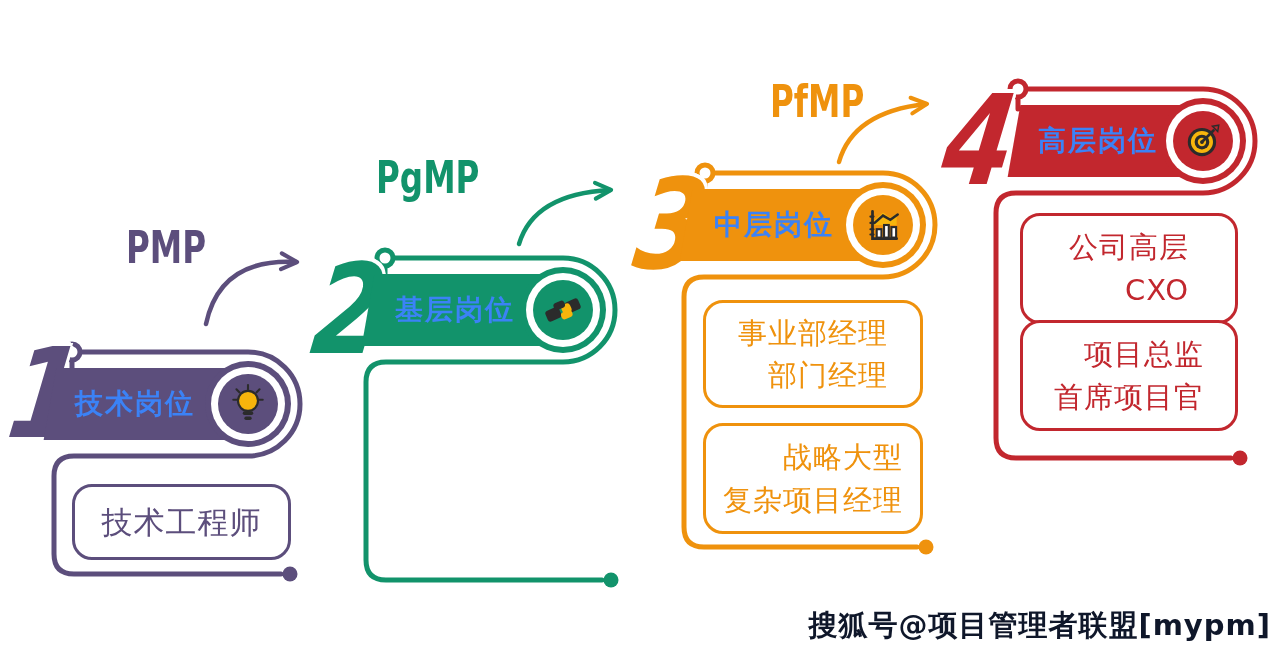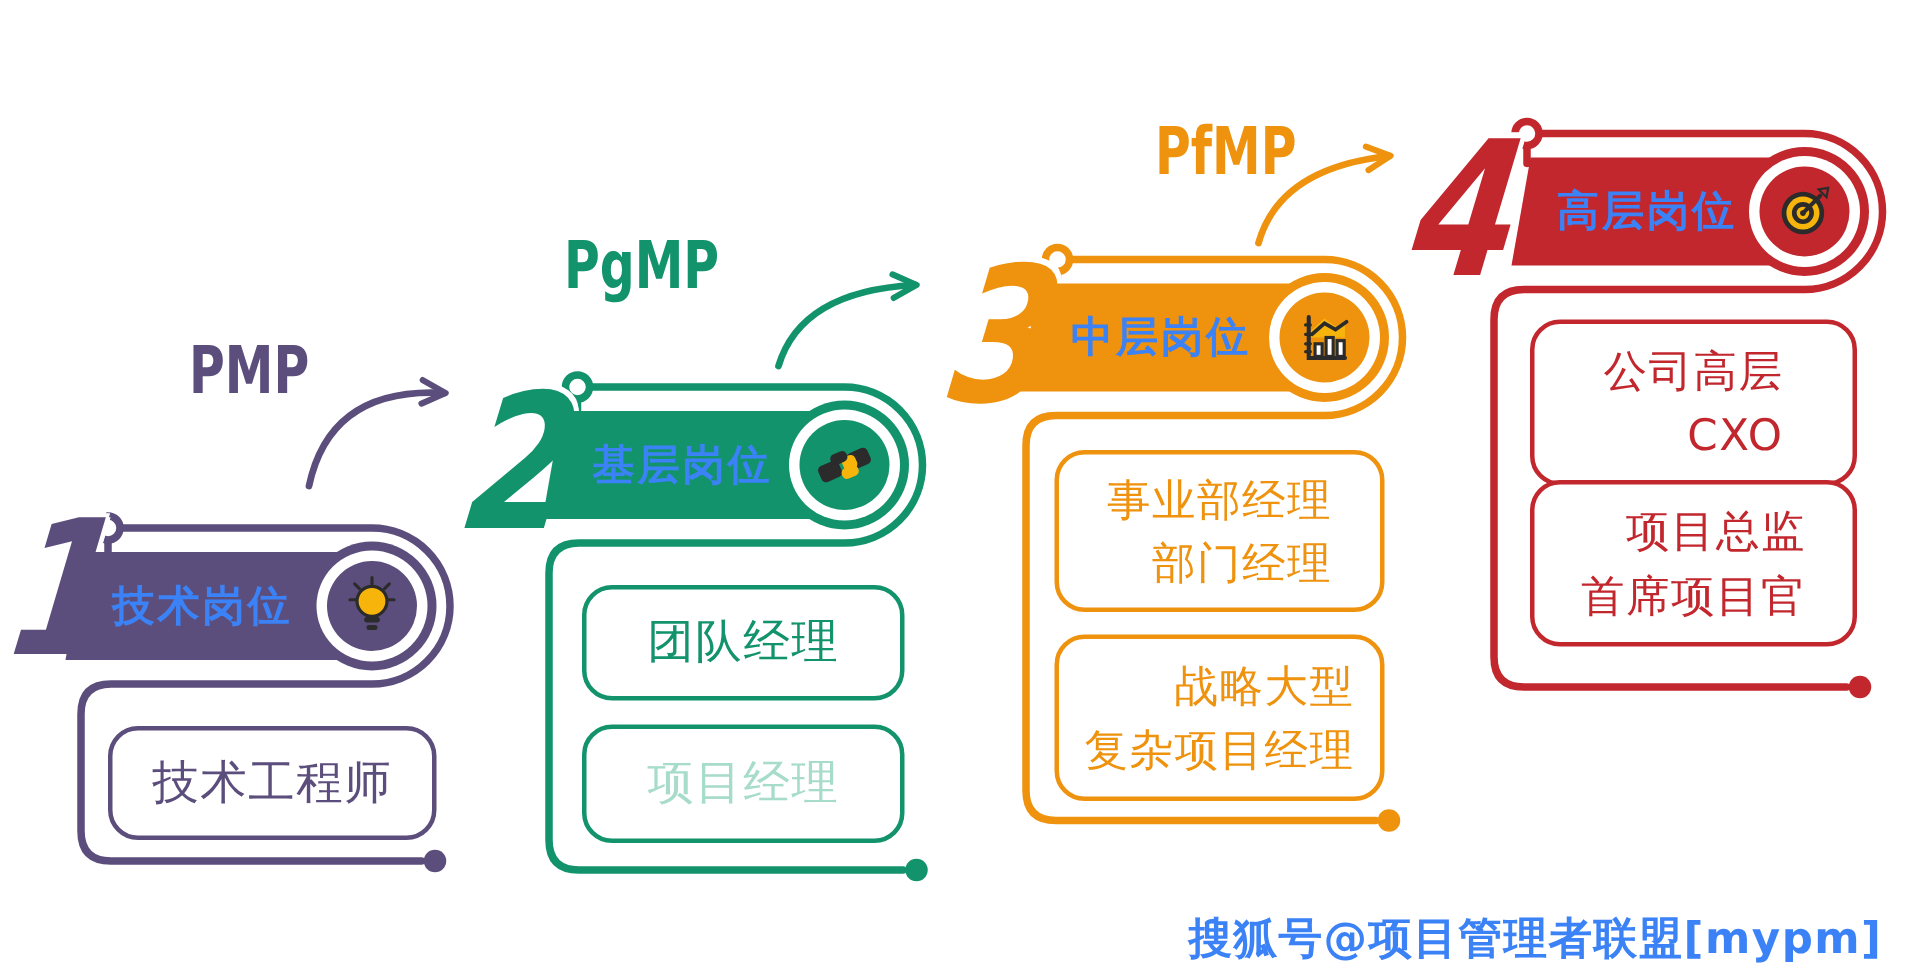--- a/index.html
+++ b/index.html
@@ -37,21 +37,21 @@
     position:absolute; border:3.5px solid var(--c); border-radius:20px; background:#fff;
     display:flex; align-items:center; justify-content:center; text-align:right;
     font-size:29px; line-height:1.45; letter-spacing:1px; white-space:pre-line;
     color:var(--tc, var(--c));
   }
   .cert {
     position:absolute; font-size:44px; font-weight:bold; line-height:1; color:var(--c);
     transform:scaleX(.74); transform-origin:left top; letter-spacing:0;
   }
   .watermark {
-    position:absolute; right:16px; top:606px; font-size:29px; font-weight:bold; color:#3b82f6;
+    position:absolute; right:0; top:606px; font-size:29px; font-weight:bold; color:#0f172a;
     letter-spacing:1px; white-space:nowrap;
     text-shadow:-2px -2px 0 #fff, 2px -1px 0 rgba(255,255,255,.85), -1px 2px 0 rgba(255,255,255,.7);
   }
 </style>
 </head>
 <body>
 
 <div class="stage">
 
   <svg class="lines" width="1271" height="648" viewBox="0 0 1271 648">
@@ -149,26 +149,20 @@
           <g transform="rotate(-24 20 20)">
             <rect x="3" y="14.5" width="14" height="11" rx="3" fill="#2b2b2b"></rect>
             <rect x="23" y="14.5" width="14" height="11" rx="3" fill="#2b2b2b"></rect>
             <rect x="19" y="15.5" width="9" height="9" rx="3" fill="#f7b50c"></rect>
             <rect x="13" y="11" width="11" height="7" rx="3" fill="#2b2b2b"></rect>
             <rect x="16" y="22" width="11" height="7" rx="3" fill="#f7b50c"></rect>
           </g>
         </svg>
       </div>
     </div>
-    <div class="box" style="left:388px; top:390px; width:209px; height:71px; font-size:31px;">
-      <span>团队经理</span>
-    </div>
-    <div class="box" style="left: 388px; top: 483px; width: 209px; height: 73px; font-size: 31px; --tc: #a6dcc9;">
-      <span>项目经理</span>
-    </div>
   </div>
 
   <div class="grp" style="--c: #ef920d;">
     <div class="num" style="left:628px; top:162px;">3</div>
     <div class="banner" style="left:686px; top:189px; width:199px;">
       <div class="banner-bg"></div>
     </div>
     <div class="banner-label" style="left:700px; top:189px; width:148px;font-family:Liberation Serif, serif;">中层岗位</div>
     <div class="cap" style="left:840px; top:182px;">
       <div class="cap-outer"></div>

